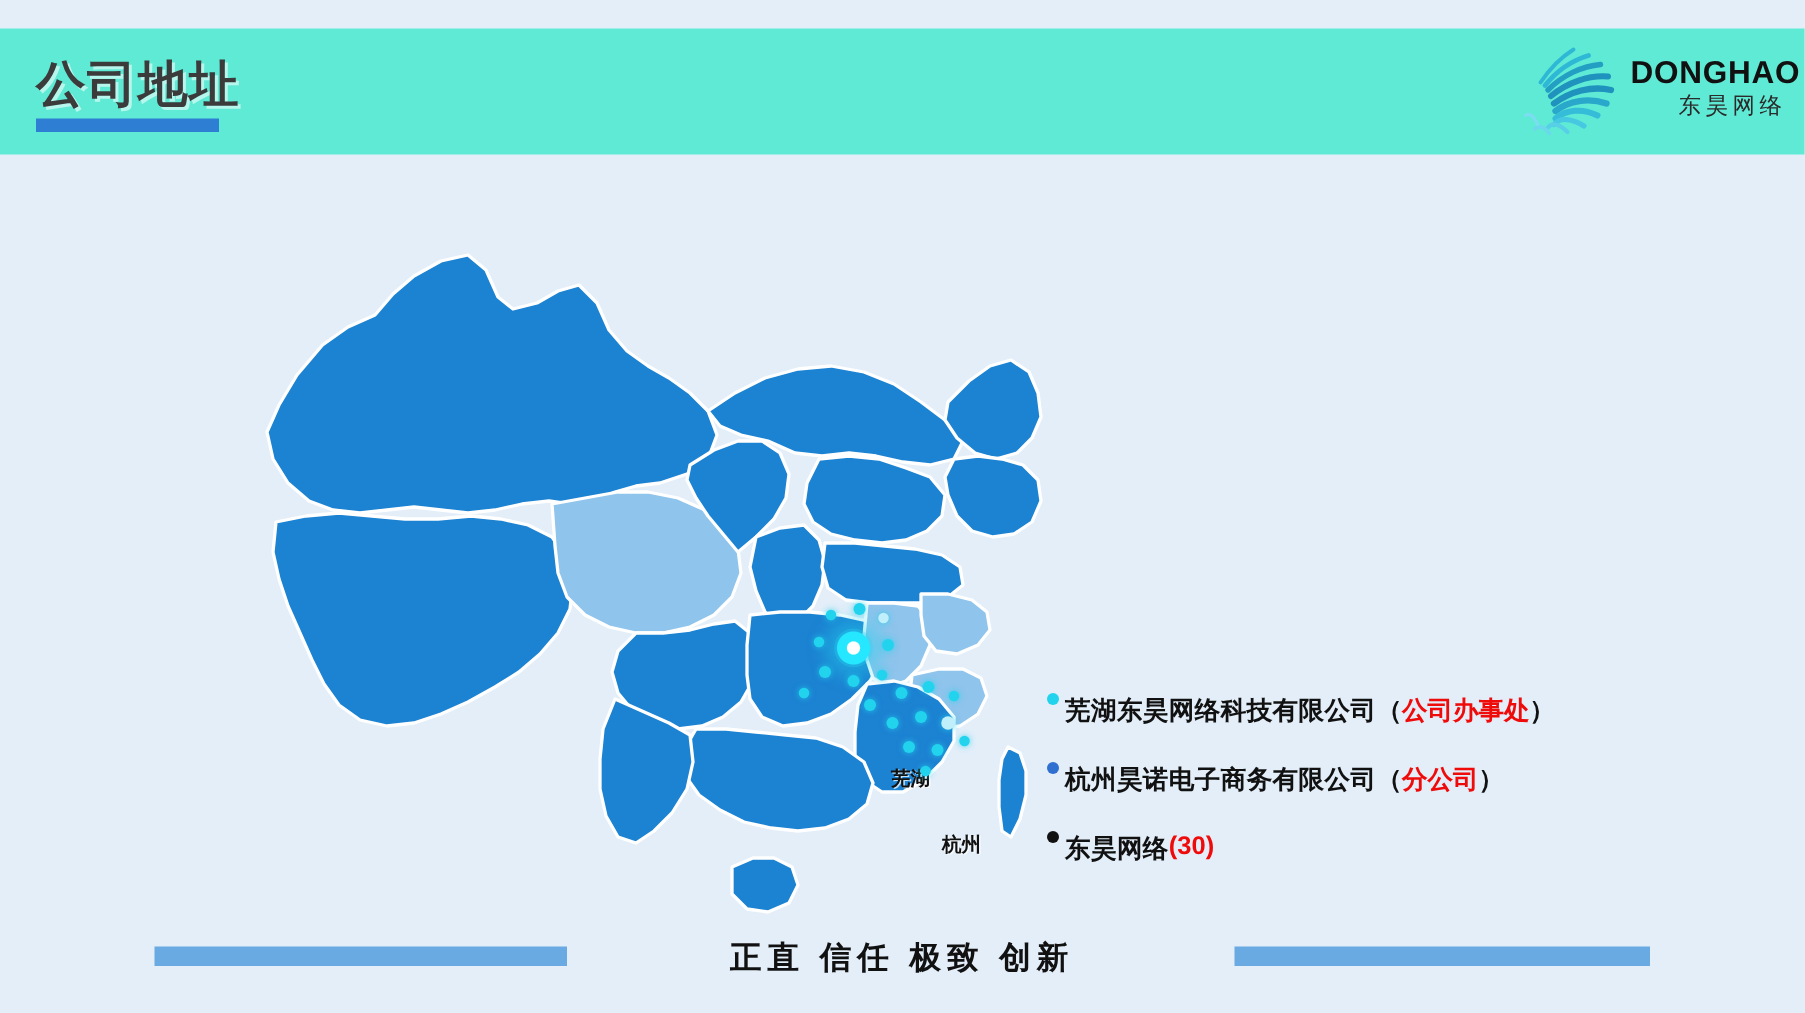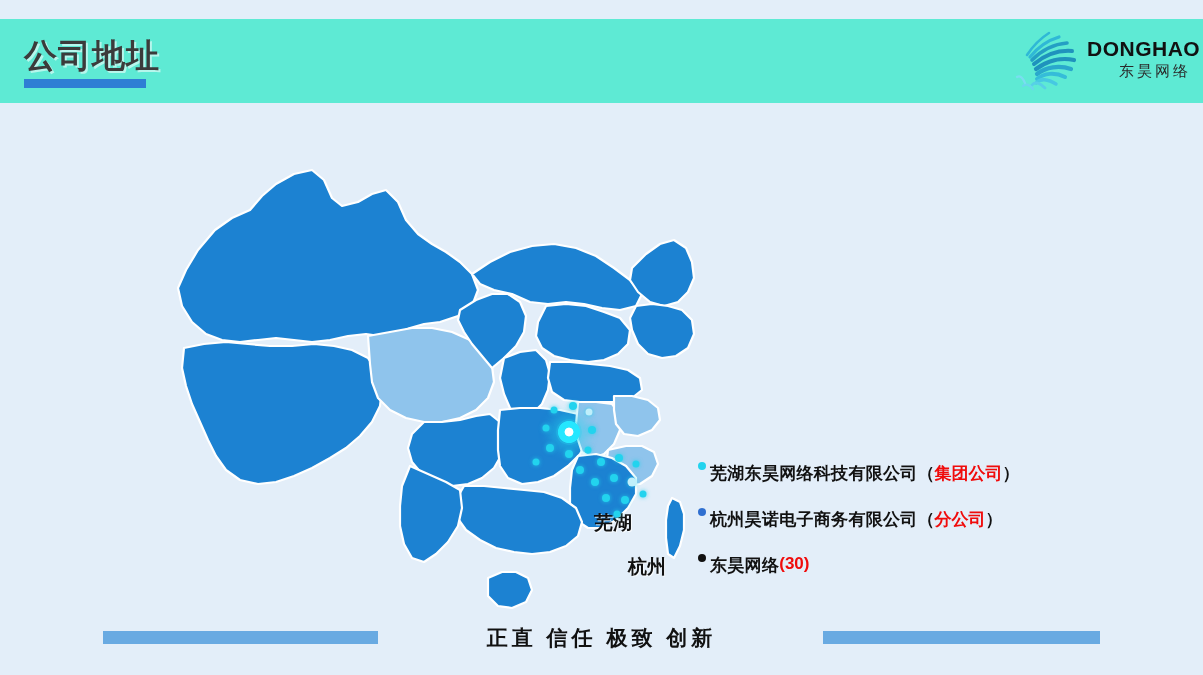--- a/index.html
+++ b/index.html
@@ -33,21 +33,21 @@
   .logo-fan{position:absolute;left:0;top:0;width:80px;height:68px;}
   .logo-txt{position:absolute;left:76px;top:10px;width:104px;text-align:right;}
   .logo-en{font-size:21px;font-weight:bold;color:#111;letter-spacing:.5px;line-height:24px;}
   .logo-cn{font-size:15px;color:#2a2a2a;letter-spacing:3px;line-height:17px;margin-top:1px;}
 
   
   .map-area{position:absolute;left:80px;top:110px;width:640px;height:500px;}
   .map-svg{display:block;width:640px;height:500px;}
 
   .map-label{
-    position:absolute;font-size:19px;font-weight:bold;color:#111;
+    position:absolute;font-size:13px;font-weight:bold;color:#111;
     text-shadow:1px 1px 0 rgba(255,255,255,.75);
     white-space:nowrap;pointer-events:none;
   }
   #lbl-wuhu{left:514px;top:400px;}
   #lbl-hangzhou{left:548px;top:444px;}
 
   
   .marker-main{
     position:absolute;width:26px;height:26px;border-radius:50%;
     background:radial-gradient(circle at 50% 50%,#ffffff 0 22%,#25e7ff 26% 58%,rgba(34,211,238,.55) 62% 100%);
@@ -189,21 +189,21 @@
     <div class="dot" style="left:563px;top:384px;width:7px;height:7px;"></div>
     <div class="dot" style="left:537px;top:404px;width:7px;height:7px;"></div>
   </div>
 
   <div class="legend">
 
     <div class="legend-row">
       <span class="bullet b-cyan"></span>
       <span class="legend-text">芜湖东昊网络科技有限公司</span>
       <span class="legend-paren">（</span>
-      <span class="legend-paren legend-red">集团公司</span>
+      <span class="legend-paren legend-red">公司办事处</span>
       <span class="legend-paren">）</span>
     </div>
 
     <div class="legend-row">
       <span class="bullet b-blue"></span>
       <span class="legend-text">杭州昊诺电子商务有限公司</span>
       <span class="legend-paren">（</span>
       <span class="legend-paren legend-red">分公司</span>
       <span class="legend-paren">）</span>
     </div>

